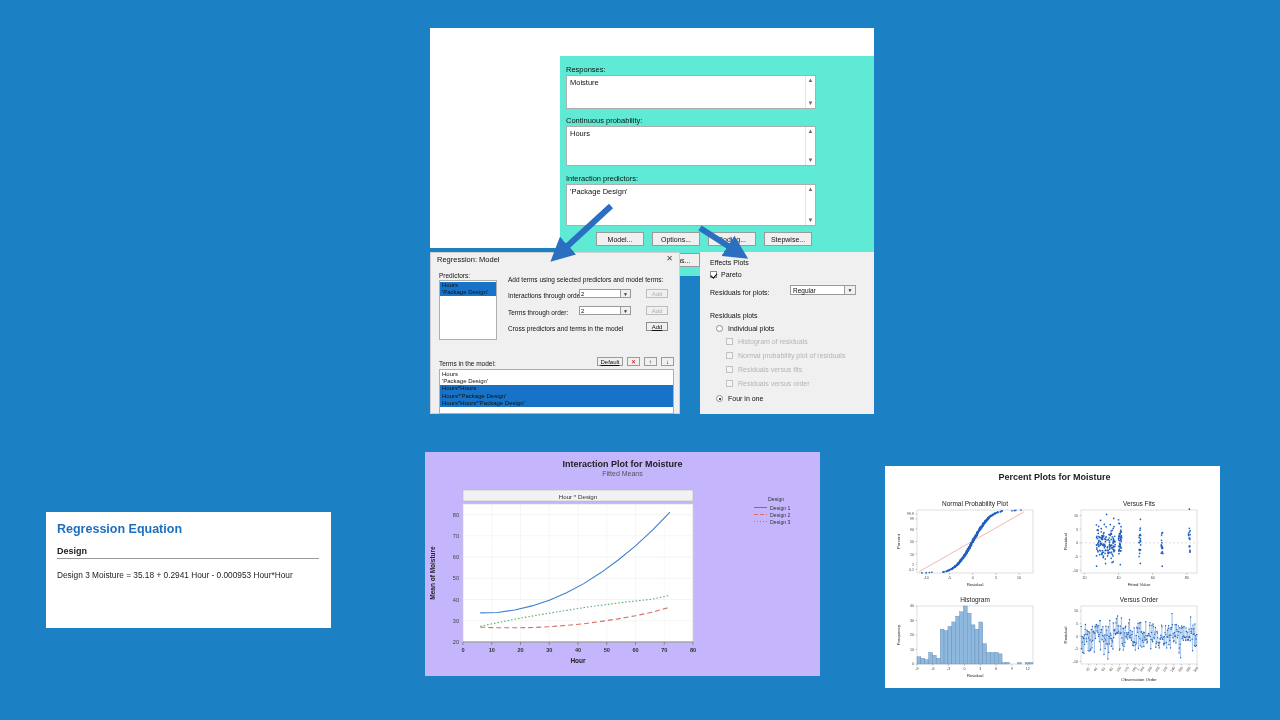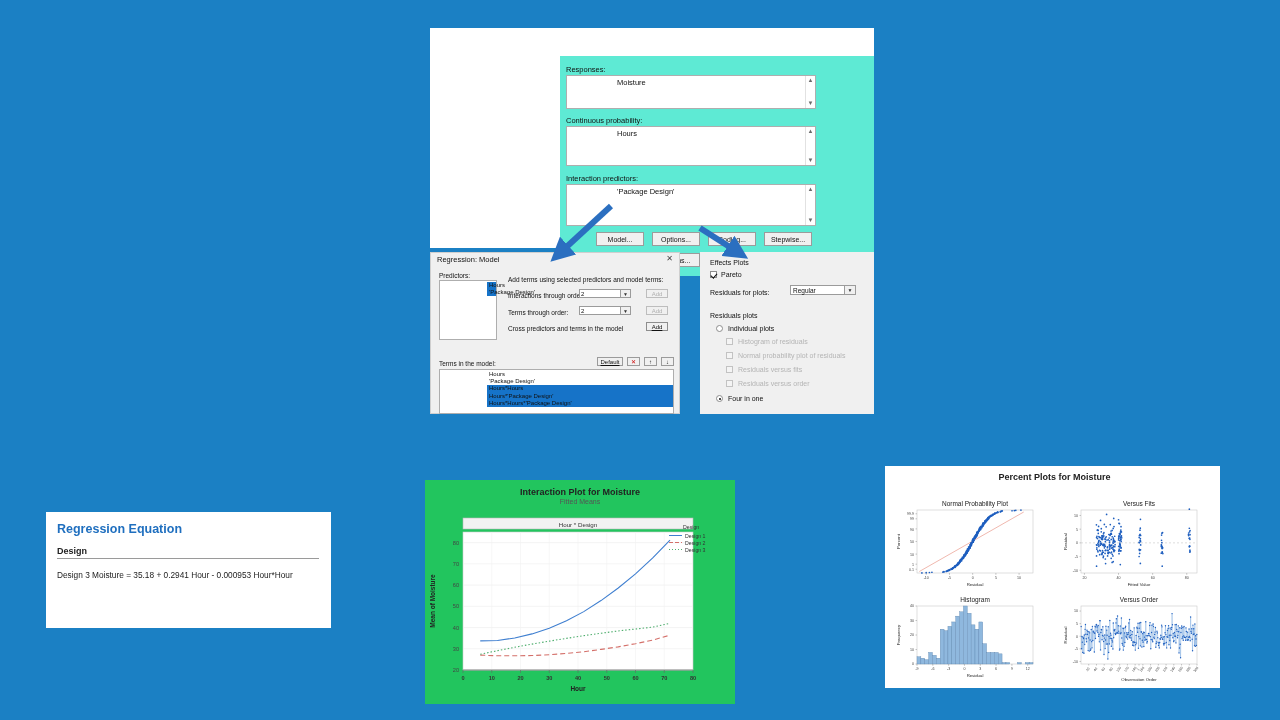--- a/index.html
+++ b/index.html
@@ -8,21 +8,21 @@
     background:#1b80c4;
     font-family:"Liberation Sans", sans-serif;
     position:relative;
   }
   .panel{position:absolute;background:#ffffff;}
 
   
   #dlg-main{left:430px;top:28px;width:444px;height:220px;background:#ffffff;}
   #dlg-main-inner{position:absolute;left:130px;top:0;width:314px;height:220px;background:#5eead4;margin-top:28px;}
   .fld-label{font-size:7.5px;color:#111;margin:0 0 1.5px 0;line-height:9px;}
-  .listbox{background:#fff;border:1px solid #aeaeae;position:relative;box-sizing:border-box;padding-left:47px;}
+  .listbox{background:#fff;border:1px solid #aeaeae;position:relative;box-sizing:border-box;}
   .listbox .content{font-size:7.5px;color:#111;padding:2px 3px;line-height:10px;}
   .scrollcol{position:absolute;right:0;top:0;bottom:0;width:9px;background:#fff;border-left:1px solid #e2e2e2;}
   .scrollcol .arr{position:absolute;left:0;width:9px;height:9px;font-size:6px;color:#6a6a6a;text-align:center;line-height:9px;}
   .scrollcol .arr.up{top:0;} .scrollcol .arr.dn{bottom:0;}
 
   .btnrow{position:absolute;display:flex;gap:8px;}
   .mbtn{
     width:48px;height:14px;background:#f0f0f0;border:1px solid #9b9b9b;
     font-size:7px;color:#111;display:flex;align-items:center;justify-content:center;
     box-sizing:border-box;
@@ -70,21 +70,21 @@
 
   
   #card-eq{left:43px;top:512px;width:288px;height:116px;background:#ffffff;}
   #card-eq .accent{position:absolute;left:0;top:0;width:3px;height:100%;background:#1b80c4;}
   #card-eq .pad{padding:10px 12px 0 14px;}
   .eq-title{color:#1f6fbf;font-size:12.5px;font-weight:bold;margin:0 0 10px 0;}
   .eq-sub{font-size:9px;font-weight:bold;color:#222;border-bottom:1px solid #9a9a9a;padding-bottom:2px;margin-bottom:3px;}
   .eq-line{font-size:8.3px;color:#222;margin:0 0 0 0;line-height:26px;white-space:nowrap;}
 
   
-  #card-inter{left:425px;top:480px;width:310px;height:228px;background:#22c55e;}
+  #card-inter{left:425px;top:452px;width:395px;height:228px;background:#c4b5fd;}
   #card-inter .botbar{position:absolute;left:0;bottom:0;width:100%;height:4px;background:#1b80c4;}
   .ip-title{text-align:center;font-size:9px;font-weight:bold;color:#222;margin-top:7px;}
   .ip-sub{text-align:center;font-size:7px;color:#555;margin-top:1px;}
   .ip-legend{position:absolute;right:6px;top:44px;width:60px;font-size:5.2px;color:#333;}
   .ip-legend .lg-title{margin-left:14px;margin-bottom:2px;}
   .ip-legend .lg-row{display:flex;align-items:center;height:7px;}
   .ip-legend .swatch{width:13px;height:1px;margin-right:3px;}
 
   
   #card-res{left:885px;top:466px;width:339px;height:226px;background:#fff;}

